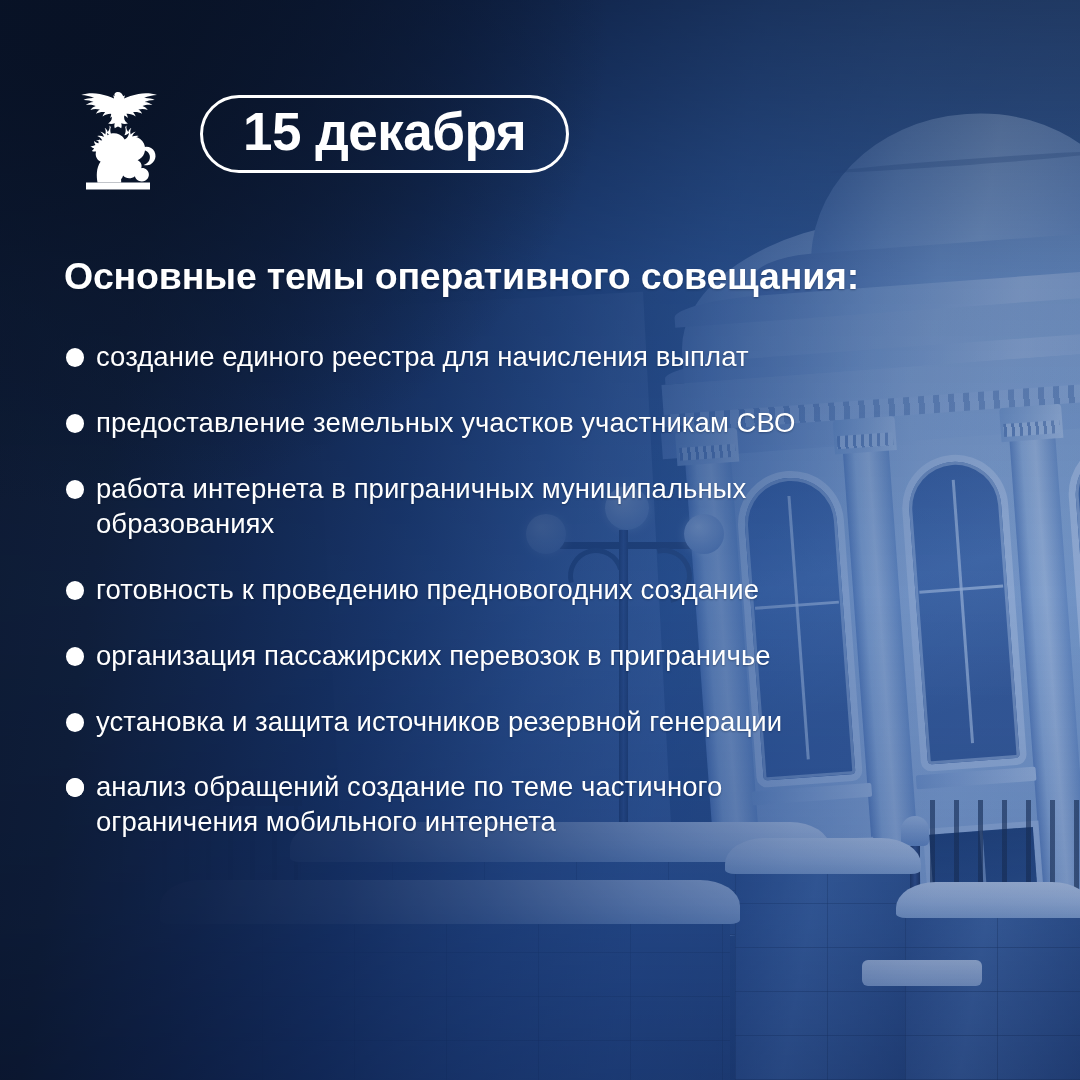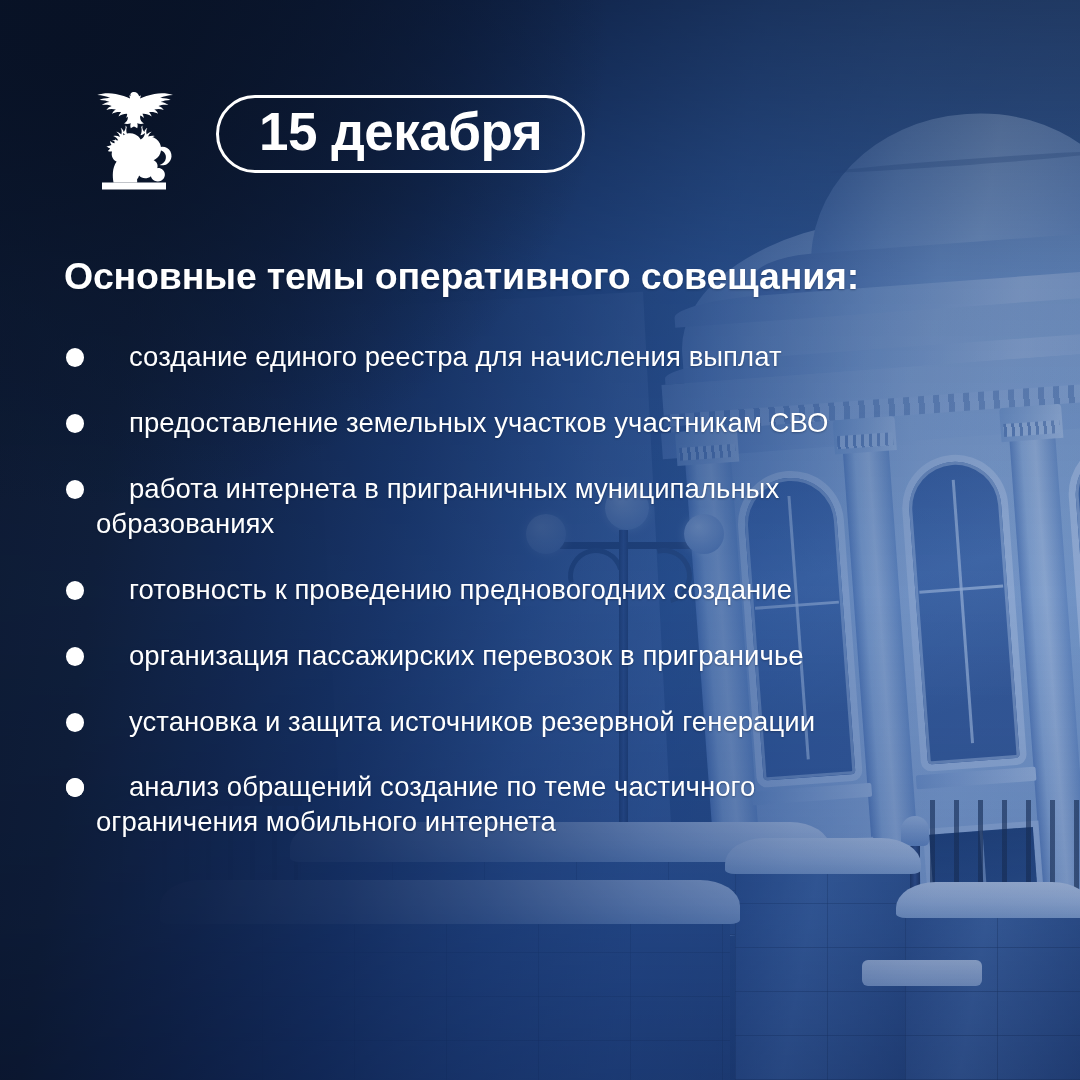--- a/index.html
+++ b/index.html
@@ -304,21 +304,21 @@
   
   .content {
     position: absolute;
     inset: 0;
     z-index: 5;
   }
 
   
   .header {
     position: absolute;
-    left: 80px;
+    left: 64px;
     top: 78px;
     display: flex;
     align-items: center;
     gap: 28px;
   }
   .crest { width: 108px; height: 112px; display: block; }
   .date-pill {
     display: flex;
     align-items: center;
     justify-content: center;
@@ -374,21 +374,21 @@
   .topic:last-child { margin-bottom: 0; }
   .topic .dot {
     position: absolute;
     left: 2px;
     top: 8px;
     width: 18px;
     height: 19px;
     background: #ffffff;
     border-radius: 50%;
   }
-  .topic .txt { display: inline; margin-left: 33px; }
+  .topic .txt { display: inline; }
 </style>
 </head>
 <body>
 
 <div id="poster">
 
   <div class="photo">
     <div class="sky"></div>
 
     <div class="bld">

